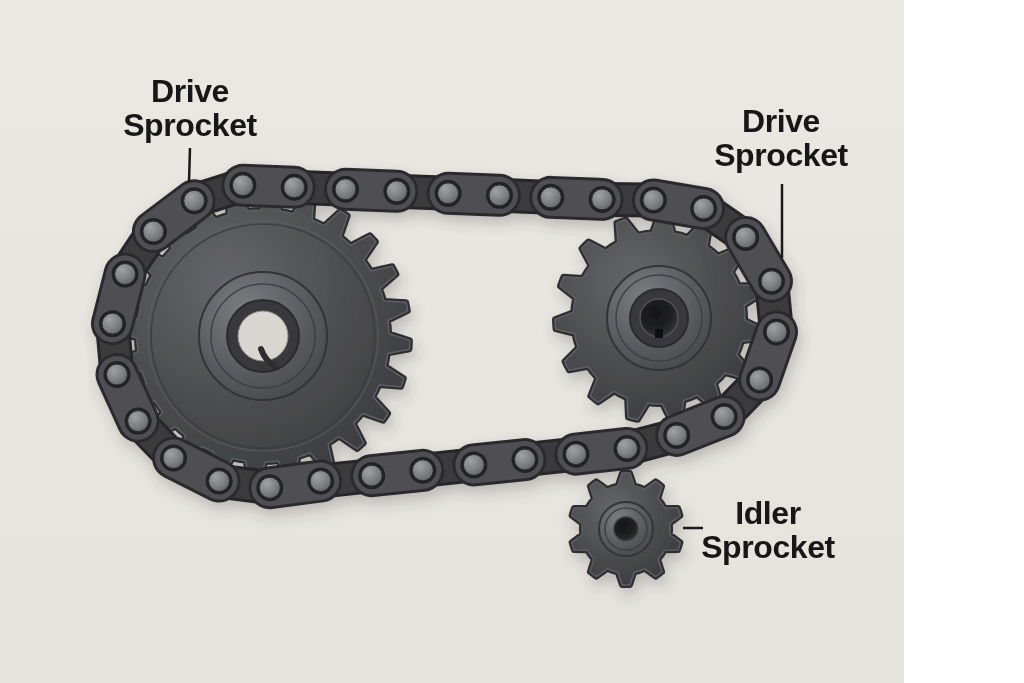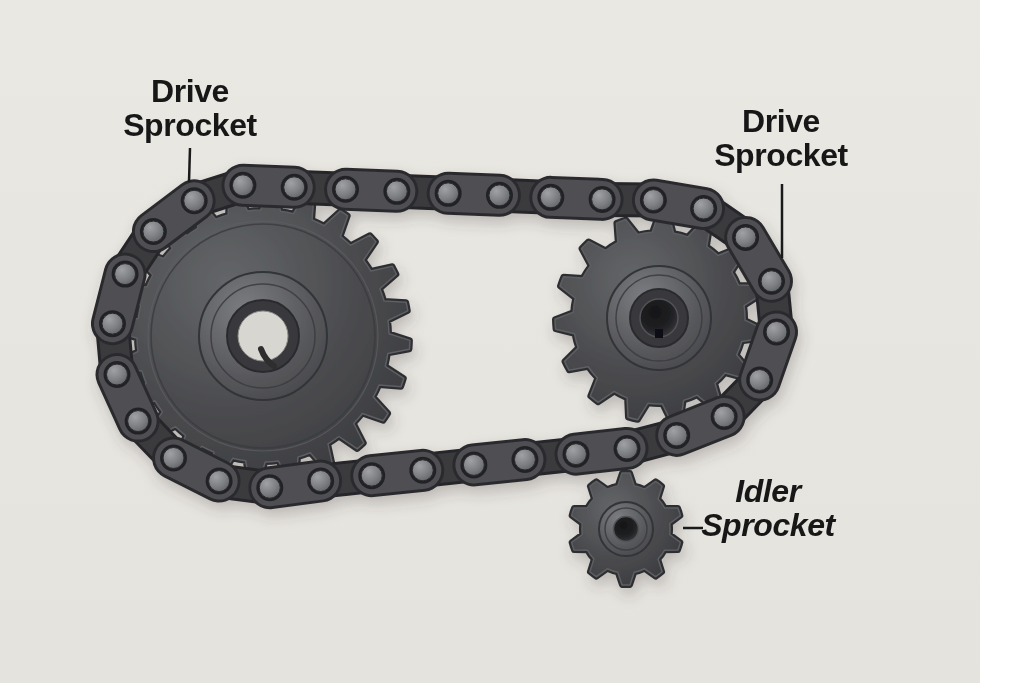--- a/index.html
+++ b/index.html
@@ -1,39 +1,39 @@
 <!DOCTYPE html>
 <html><head>
 <meta charset="utf-8">
 <style>
   html,body{margin:0;padding:0;}
   body{font-family:"Liberation Sans", sans-serif;}
   #stage{
     position:relative;
-    width:980px;height:683px;
+    width:904px;height:683px;
     background:linear-gradient(180deg,#edecE8 0%,#e9e8e3 55%,#e5e3de 100%);
     overflow:hidden;
   }
   #diagram-svg{position:absolute;left:0;top:0;display:block;}
   .label{
     position:absolute;
     transform:translateX(-50%);
     text-align:center;
     font-size:32px;
     font-weight:bold;
     letter-spacing:-0.4px;
     line-height:34px;
     color:#171717;
     white-space:nowrap;
     user-select:none;
   }
   .label div{pointer-events:none;}
   .label.drive{left:190px;top:74px;}
   .label.driven{left:781px;top:104px;}
-  .label.idler{left:768px;top:474px;font-style:italic;}
+  .label.idler{left:768px;top:496px;}
 </style>
 </head>
 <body>
 
 <div id="stage" style="background: linear-gradient(rgb(233, 232, 227), rgb(229, 227, 222));">
 
   <svg id="diagram-svg" width="1024" height="683" viewBox="0 0 1024 683" xmlns="http://www.w3.org/2000/svg">
     <defs>
       <radialGradient id="bodyGrad" cx="0.38" cy="0.32" r="0.78">
         <stop offset="0%" stop-color="#646669"></stop>

